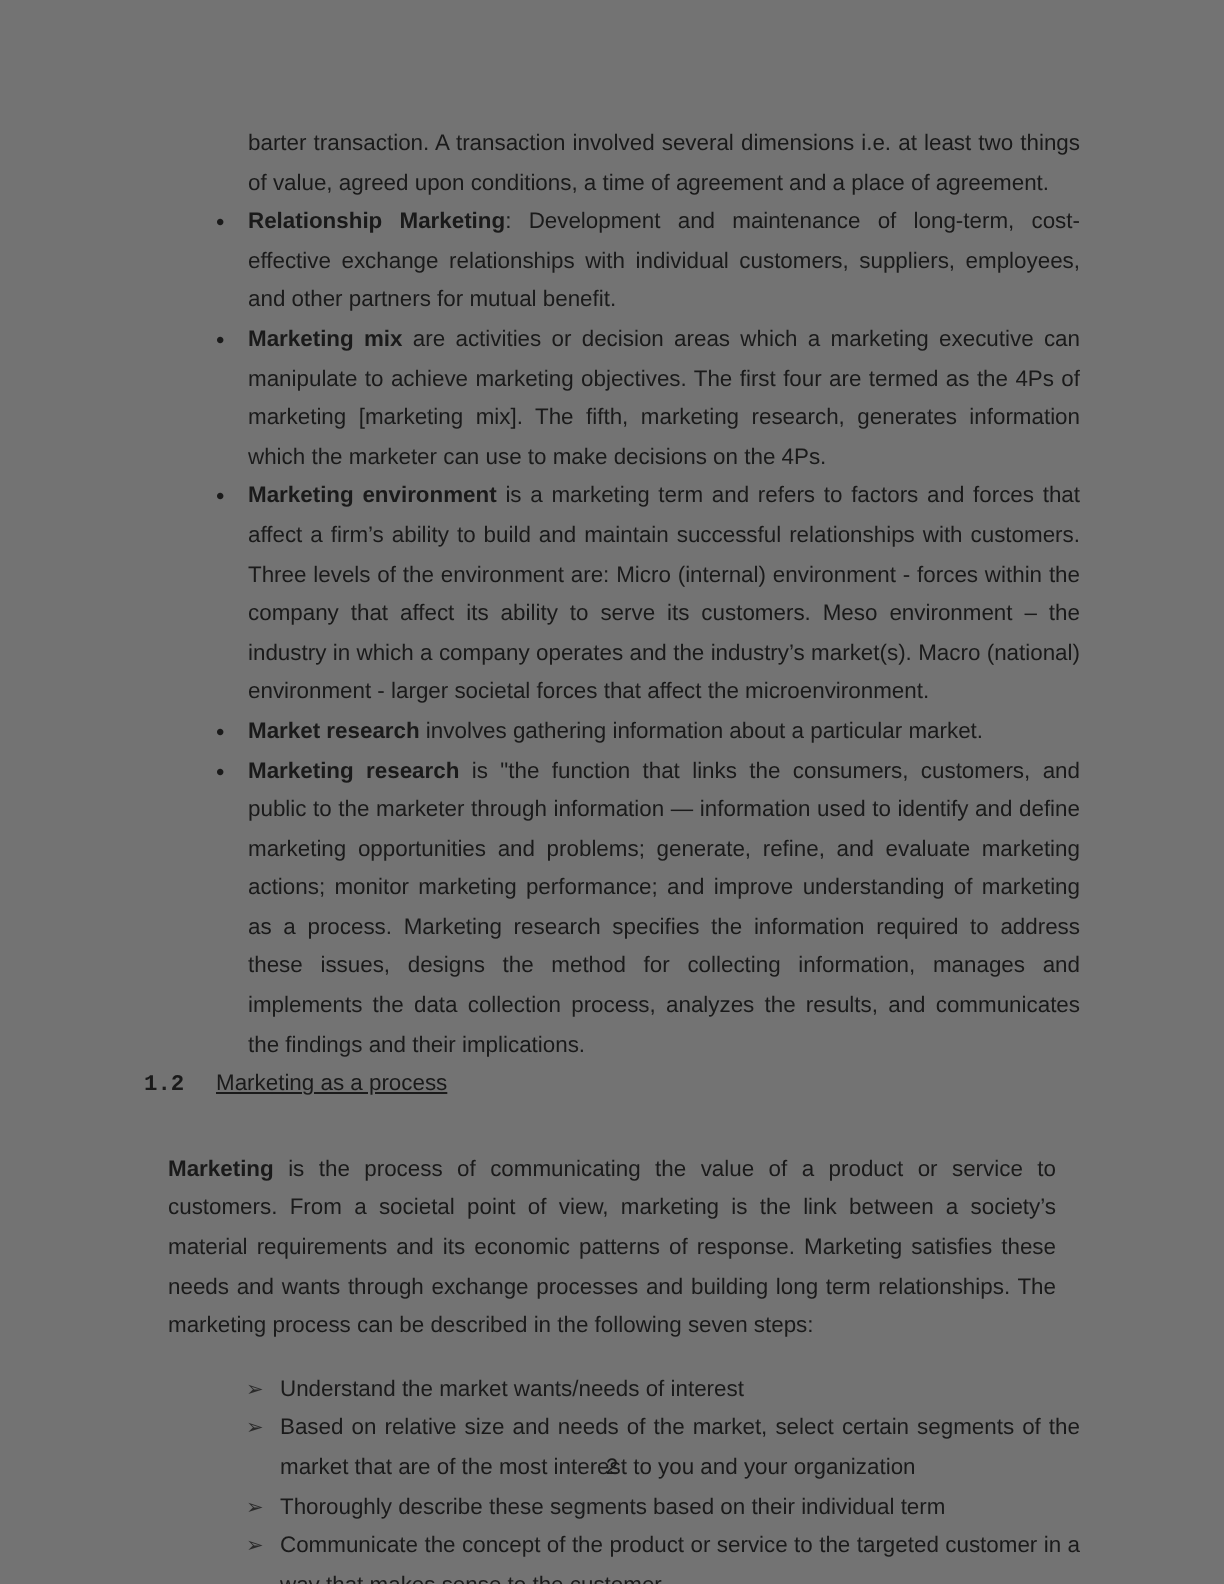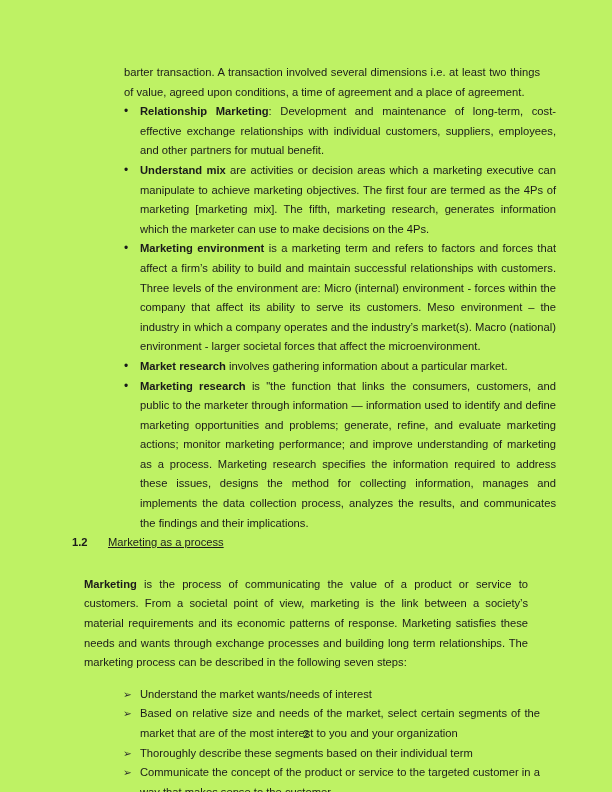--- a/index.html
+++ b/index.html
@@ -8,21 +8,21 @@
     background: #ffffff;
   }
   body {
     font-family: "Liberation Sans", sans-serif;
     color: #1a1a1a;
   }
   .page {
     position: relative;
     width: 612px;
     height: 792px;
-    background: #bef264;
+    background: #737373;
     overflow: hidden;
     box-sizing: border-box;
   }
   .content {
     position: absolute;
     left: 72px;
     top: 63px;
     width: 468px;
     font-size: 11.2px;
     line-height: 19.6px;
@@ -39,21 +39,21 @@
     text-align: justify;
   }
   
   .bullet-list {
     list-style: none;
     margin: 0;
     padding: 0;
   }
   .bullet-list > li {
     position: relative;
-    margin: 0 0 0 68px;
+    margin: 0 0 0 52px;
     width: 416px;
     text-align: justify;
     padding-left: 0;
   }
   .bullet-list > li::before {
     content: "\2022";
     position: absolute;
     left: -16px;
     top: 0;
     font-size: 12px;
@@ -88,20 +88,21 @@
   .heading-row {
     display: block;
     margin: 0;
     font-weight: bold;
     white-space: nowrap;
   }
   .heading-num {
     display: inline-block;
     width: 36px;
     font-weight: bold;
+    font-family: Liberation Mono, monospace;
   }
   .heading-text {
     text-decoration: underline;
     font-weight: normal;
   }
   .spacer-md { height: 10px; }
   .page-number {
     position: absolute;
     left: 0;
     top: 728px;
@@ -116,21 +117,21 @@
 <body>
 
 <div class="page">
 
   <div class="content">
 
     <p class="para-cont">barter transaction.  A transaction involved several dimensions i.e. at least two things of value, agreed upon conditions, a time of agreement and a place of agreement.</p>
 
     <ul class="bullet-list">
       <li><b class="b">Relationship Marketing</b><span>:</span><span> Development and maintenance of long-term, cost-effective exchange relationships with individual customers, suppliers, employees, and other partners for mutual benefit.</span></li>
-      <li><b class="b">Understand mix</b><span></span><span> are activities or decision areas which a marketing executive can manipulate to achieve marketing objectives.  The first four are termed as the 4Ps of marketing [marketing mix].  The fifth, marketing research, generates information which the marketer can use to make decisions on the 4Ps.</span></li>
+      <li><b class="b">Marketing mix</b><span></span><span> are activities or decision areas which a marketing executive can manipulate to achieve marketing objectives.  The first four are termed as the 4Ps of marketing [marketing mix].  The fifth, marketing research, generates information which the marketer can use to make decisions on the 4Ps.</span></li>
       <li><b class="b">Marketing environment</b><span></span><span> is a marketing term and refers to factors and forces that affect a firm’s ability to build and maintain successful relationships with customers. Three levels of the environment are: Micro (internal) environment - forces within the company that affect its ability to serve its customers. Meso environment – the industry in which a company operates and the industry’s market(s). Macro (national) environment - larger societal forces that affect the microenvironment.</span></li>
       <li class="nojust"><b class="b">Market research</b><span></span><span> involves gathering information about a particular market.</span></li>
       <li><b class="b">Marketing research</b><span></span><span> is "the function that links the consumers, customers, and public to the marketer through information — information used to identify and define marketing opportunities and problems; generate, refine, and evaluate marketing actions; monitor marketing performance; and improve understanding of marketing as a process. Marketing research specifies the information required to address these issues, designs the method for collecting information, manages and implements the data collection process, analyzes the results, and communicates the findings and their implications.</span></li>
     </ul>
 
     <p class="heading-row"><span class="heading-num">1.2</span><span class="heading-text">Marketing as a process</span></p>
 
     <div class="spacer-md"></div>
 
     <p class="para"><b class="b">Marketing</b><span> is the process of communicating the value of a product or service to customers.  From a societal point of view, marketing is the link between a society’s material requirements and its economic patterns of response. Marketing satisfies these needs and wants through exchange processes and building long term relationships. The marketing process can be described in the following seven steps:</span></p>

